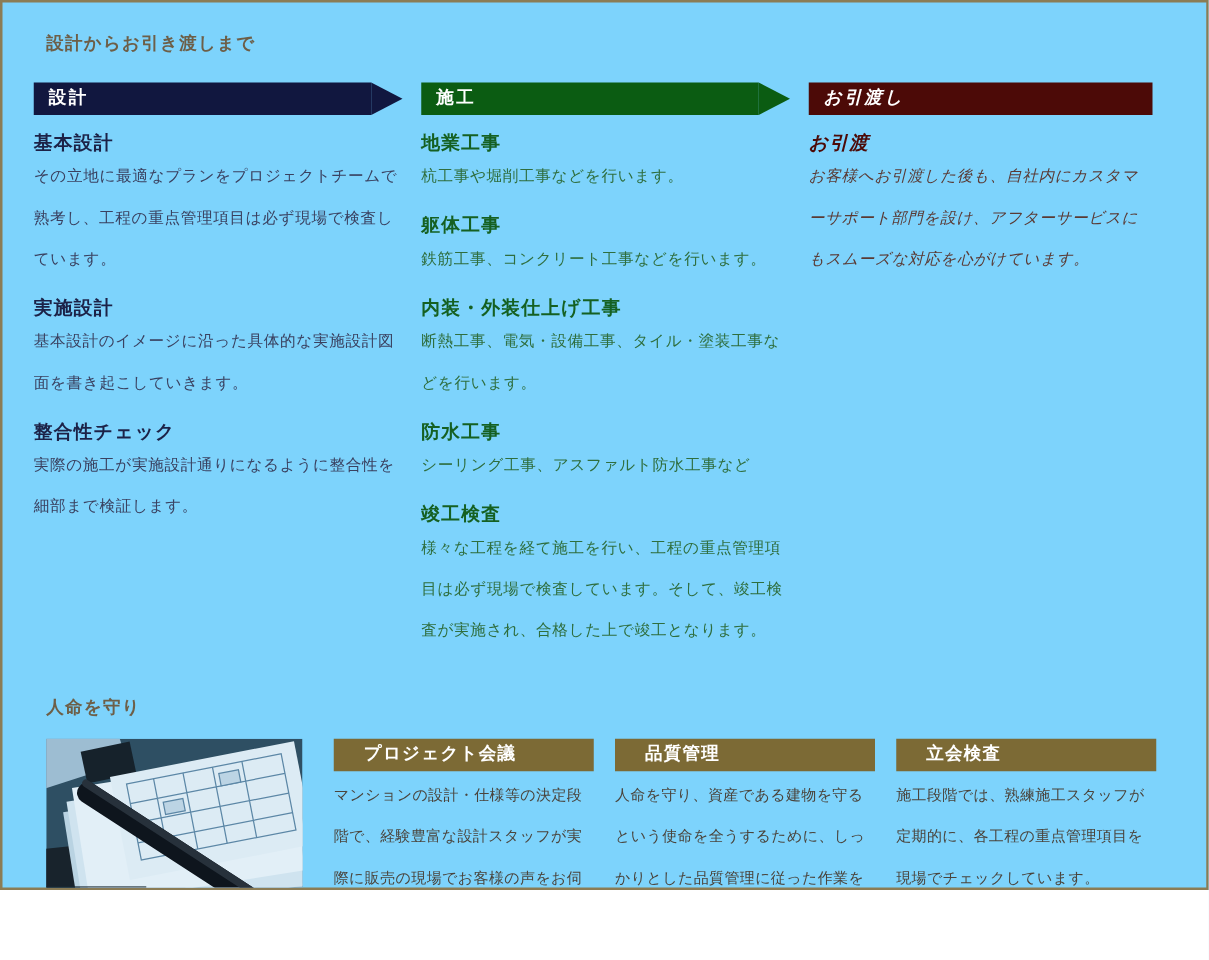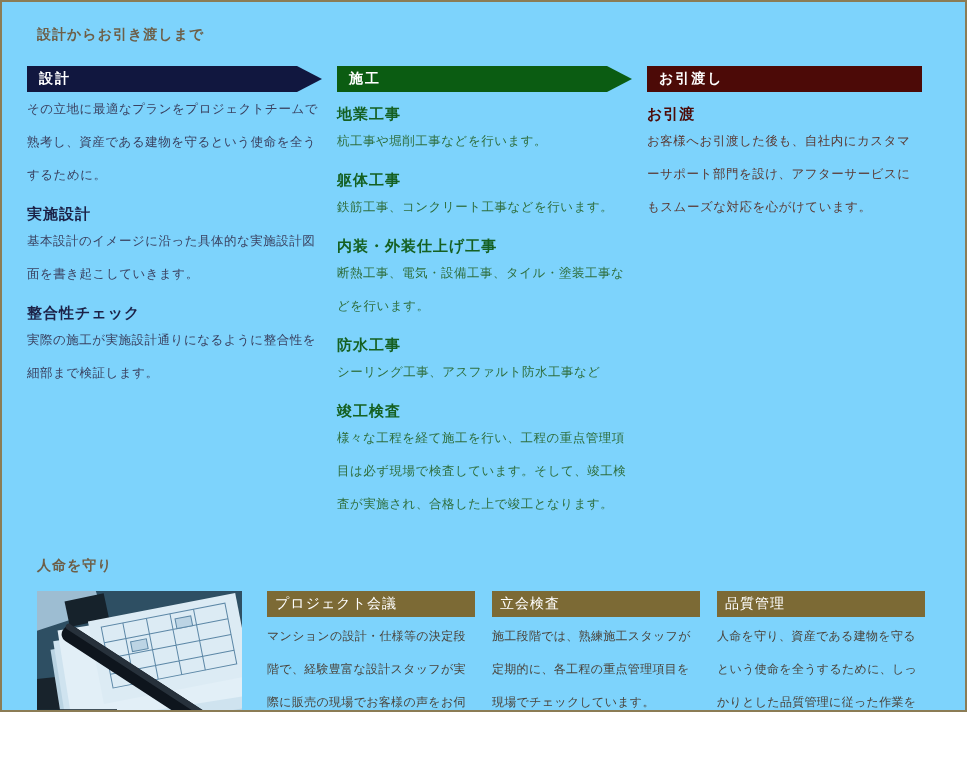--- a/index.html
+++ b/index.html
@@ -10,21 +10,21 @@
     font-family:"Liberation Serif","DejaVu Serif",serif;
     font-weight:bold;font-size:14px;color:#6d5f48;
     margin:24px 35px 0 35px;letter-spacing:1px;
   }
 
   
   .flow{display:flex;padding:0 25px;margin-top:22px;}
   .flow-col{box-sizing:border-box;}
   .flow-col.c1{width:296px;margin-right:14px;}
   .flow-col.c2{width:296px;margin-right:14px;}
-  .flow-col.c3{width:275px;}
+  .flow-col.c3{width:275px;font-style:italic;}
   .flow-header{
     position:relative;height:26px;line-height:26px;box-sizing:border-box;
     color:#fff;font-family:"Liberation Serif","DejaVu Serif",serif;
     font-weight:bold;font-size:14px;padding-left:12px;letter-spacing:2px;
   }
   .flow-header.has-arrow{width:calc(100% - 26px);}
   .arrow-tip{
     position:absolute;left:100%;top:0;width:0;height:0;
     border-top:13px solid transparent;border-bottom:13px solid transparent;
     border-left:25px solid #000;
@@ -34,37 +34,38 @@
 
   
   .safety-title{margin-top:36px;}
   .safety{display:flex;padding:0 35px;margin-top:16px;align-items:flex-start;}
   .image-block{width:205px;margin-right:25px;flex:none;}
   .photo{display:block;width:205px;height:138px;}
   .caption{text-align:right;font-size:12px;color:#5a5a5a;margin-top:19px;}
   .safety-box{width:208px;margin-right:17px;flex:none;}
   .safety-box:last-child{margin-right:0;}
   .box-header{
-    box-sizing:border-box;height:26px;line-height:26px;padding-left:8px;
+    box-sizing:border-box;height:26px;line-height:26px;padding-left:24px;
     color:#fff;font-family:"Liberation Serif","DejaVu Serif",serif;
-    font-weight:normal;font-size:14px;letter-spacing:1px;
+    font-weight:bold;font-size:14px;letter-spacing:1px;
   }
   .box-text{font-size:12px;line-height:33px;color:#4a443c;margin:3px 0 0 0;letter-spacing:0.3px;}
 </style>
 </head>
 <body>
 
 <div class="page">
 
   <h2 class="section-title">設計からお引き渡しまで</h2>
 
   <div class="flow" id="flow-row">
       <div class="flow-col c1">
         <div class="flow-header has-arrow" style="background: rgb(17, 23, 63);">設計<span class="arrow-tip" style="border-left-color: rgb(17, 23, 63);"></span></div>
-        <p class="item-text" style="color: rgb(58, 65, 96);">その立地に最適なプランをプロジェクトチームで熟考し、資産である建物を守るという使命を全うするために。</p>
+        <h3 class="item-title" style="color: rgb(28, 34, 71);">基本設計</h3>
+        <p class="item-text" style="color: rgb(58, 65, 96);">その立地に最適なプランをプロジェクトチームで熟考し、工程の重点管理項目は必ず現場で検査しています。</p>
         <h3 class="item-title" style="color: rgb(28, 34, 71);">実施設計</h3>
         <p class="item-text" style="color: rgb(58, 65, 96);">基本設計のイメージに沿った具体的な実施設計図面を書き起こしていきます。</p>
         <h3 class="item-title" style="color: rgb(28, 34, 71);">整合性チェック</h3>
         <p class="item-text" style="color: rgb(58, 65, 96);">実際の施工が実施設計通りになるように整合性を細部まで検証します。</p>
       </div>
       <div class="flow-col c2">
         <div class="flow-header has-arrow" style="background: rgb(11, 92, 18);">施工<span class="arrow-tip" style="border-left-color: rgb(11, 92, 18);"></span></div>
         <h3 class="item-title" style="color: rgb(21, 96, 34);">地業工事</h3>
         <p class="item-text" style="color: rgb(47, 110, 62);">杭工事や堀削工事などを行います。</p>
         <h3 class="item-title" style="color: rgb(21, 96, 34);">躯体工事</h3>
@@ -112,22 +113,22 @@
         </g>
         <rect x="0" y="118" width="80" height="20" fill="#1b2a34" opacity="0.8"></rect>
       </svg>
       <div class="caption">イメージ図</div>
     </div>
   <div class="safety-box">
         <div class="box-header" style="background: rgb(124, 106, 53);">プロジェクト会議</div>
         <p class="box-text">マンションの設計・仕様等の決定段階で、経験豊富な設計スタッフが実際に販売の現場でお客様の声をお伺いしている営業担当の意向を反映し、検討会議を重ねて設計しています。</p>
       </div>
       <div class="safety-box">
+        <div class="box-header" style="background: rgb(124, 106, 53);">品質管理</div>
+        <p class="box-text">人命を守り、資産である建物を守るという使命を全うするために、しっかりとした品質管理に従った作業を尊守しています。</p>
+      </div>
+      <div class="safety-box">
         <div class="box-header" style="background: rgb(124, 106, 53);">立会検査</div>
         <p class="box-text">施工段階では、熟練施工スタッフが定期的に、各工程の重点管理項目を現場でチェックしています。</p>
-      </div>
-      <div class="safety-box">
-        <div class="box-header" style="background: rgb(124, 106, 53);">品質管理</div>
-        <p class="box-text">人命を守り、資産である建物を守るという使命を全うするために、しっかりとした品質管理に従った作業を尊守しています。</p>
       </div>
     </div>
 
 </div>
 
 </body></html>

